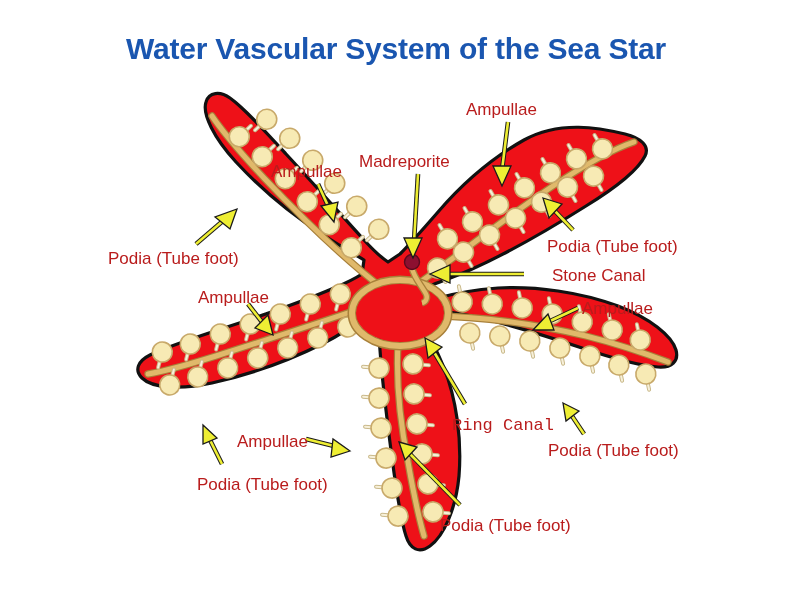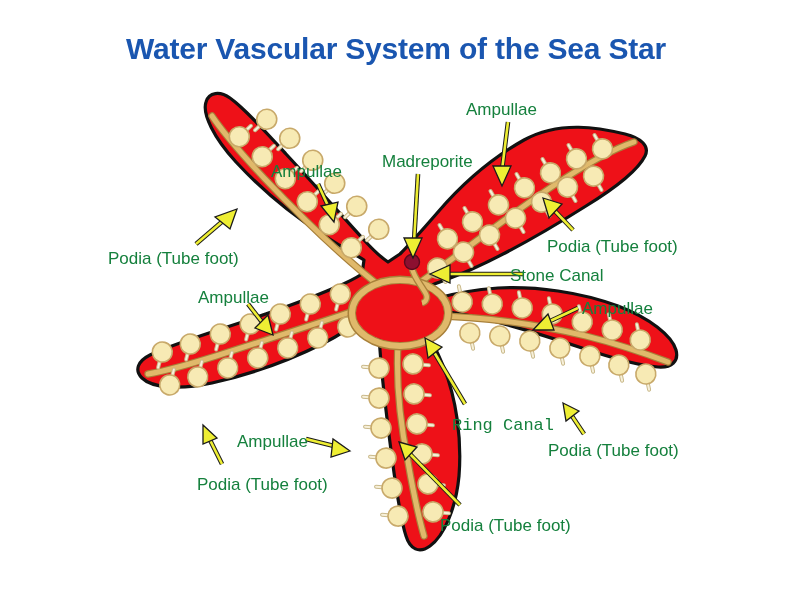--- a/index.html
+++ b/index.html
@@ -37,21 +37,21 @@
   }
   #figure {
     position: absolute;
     left: 0;
     top: 0;
     width: 792px;
     height: 612px;
   }
   .lbl {
     position: absolute;
-    color: #15803d;
+    color: #b91c1c;
     font-size: 17px;
     font-family: "Liberation Sans", "DejaVu Sans", sans-serif;
     white-space: nowrap;
     line-height: 1;
   }
 </style>
 </head>
 <body>
 
 <div id="slide">
@@ -441,25 +441,25 @@
 
       <g>
         <line x1="460" y1="499" x2="410" y2="448" stroke="#1a1a1a" stroke-width="4.6"></line>
         <line x1="460" y1="499" x2="410" y2="448" stroke="#eeee33" stroke-width="2.6"></line>
         <polygon points="399,436 417,441 405,454" fill="#eeee33" stroke="#1a1a1a" stroke-width="1.3"></polygon>
       </g>
     </g>
   </svg>
 
   <div class="lbl" style="left:466px; top:95px;">Ampullae</div>
-  <div class="lbl" style="left:382px; top:147px;">Madreporite</div>
+  <div class="lbl" style="left:359px; top:147px;">Madreporite</div>
   <div class="lbl" style="left:271px; top:157px;">Ampullae</div>
   <div class="lbl" style="left:108px; top:244px;">Podia (Tube foot)</div>
   <div class="lbl" style="left:547px; top:232px;">Podia (Tube foot)</div>
-  <div class="lbl" style="left:510px; top:261px;">Stone Canal</div>
+  <div class="lbl" style="left:552px; top:261px;">Stone Canal</div>
   <div class="lbl" style="left:198px; top:283px;">Ampullae</div>
   <div class="lbl" style="left:582px; top:294px;">Ampullae</div>
   <div class="lbl" style="left:452px; top:411px;font-family:Liberation Mono, monospace;">Ring Canal</div>
   <div class="lbl" style="left:548px; top:436px;">Podia (Tube foot)</div>
   <div class="lbl" style="left:237px; top:427px;">Ampullae</div>
   <div class="lbl" style="left:197px; top:470px;">Podia (Tube foot)</div>
   <div class="lbl" style="left:440px; top:511px;">Podia (Tube foot)</div>
 
 </div>
 

